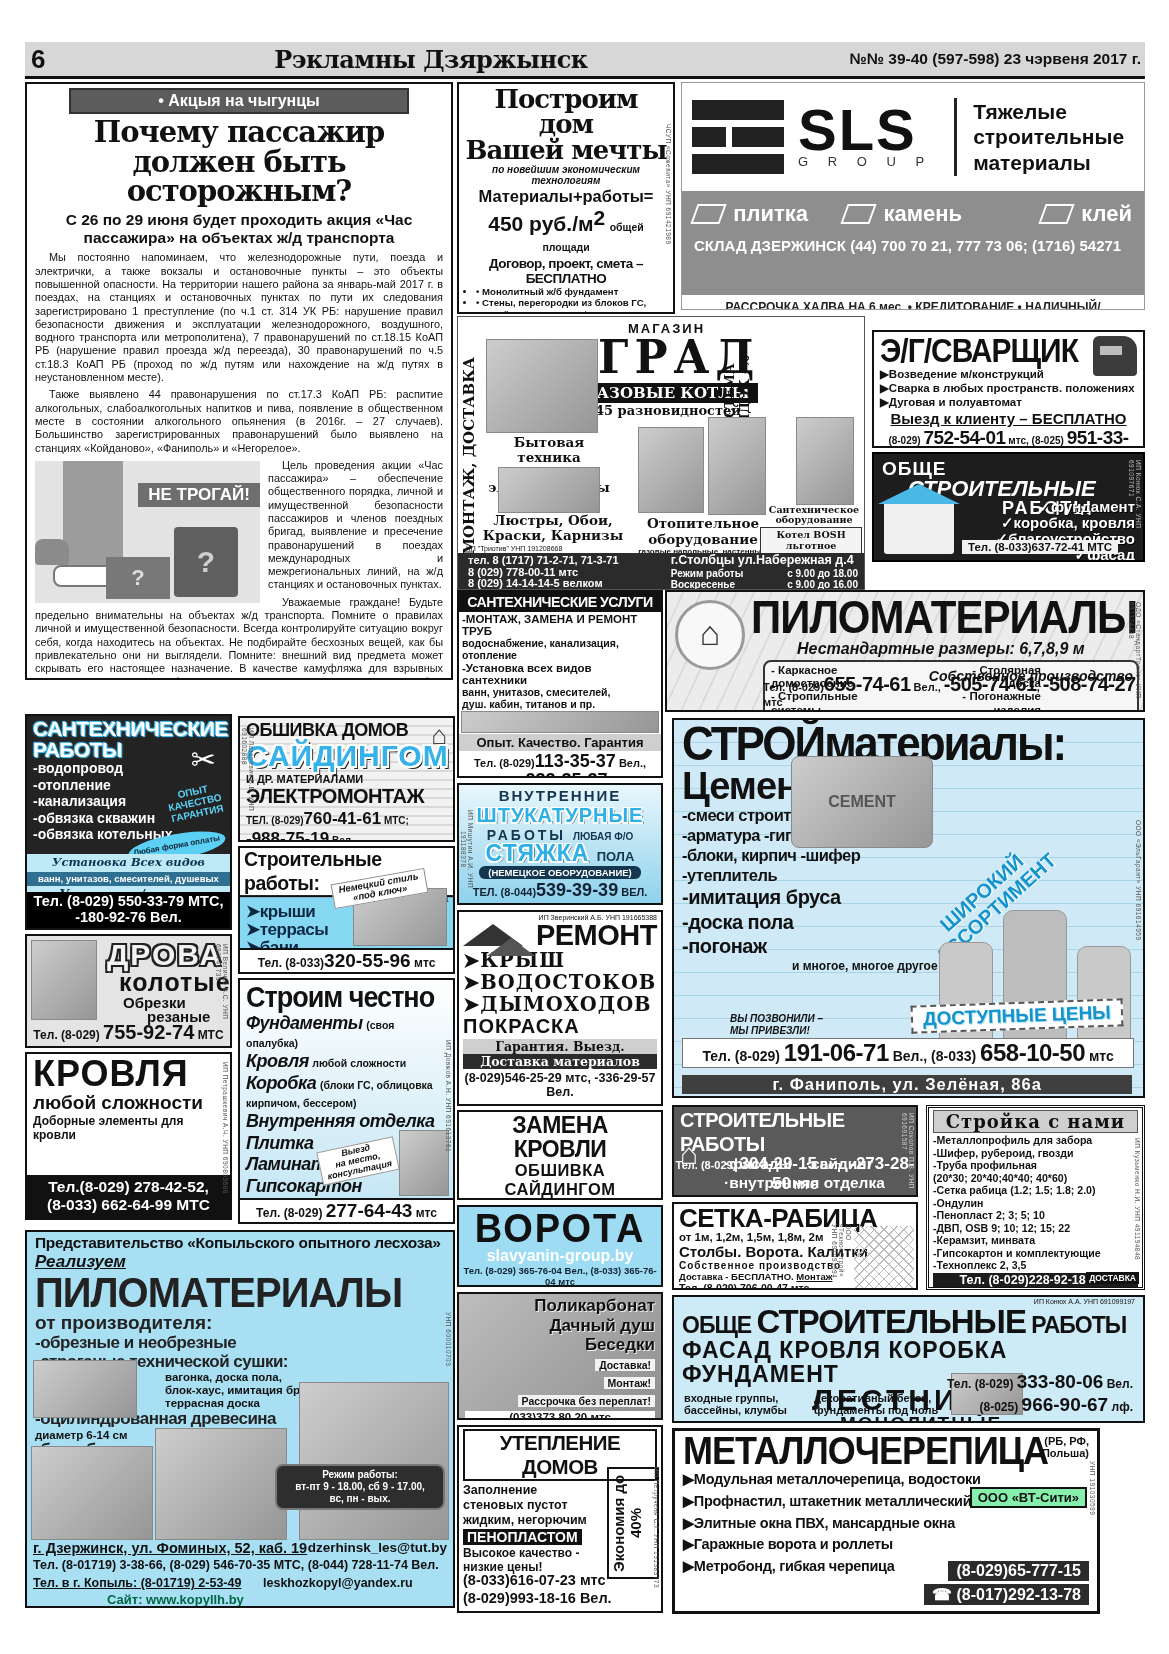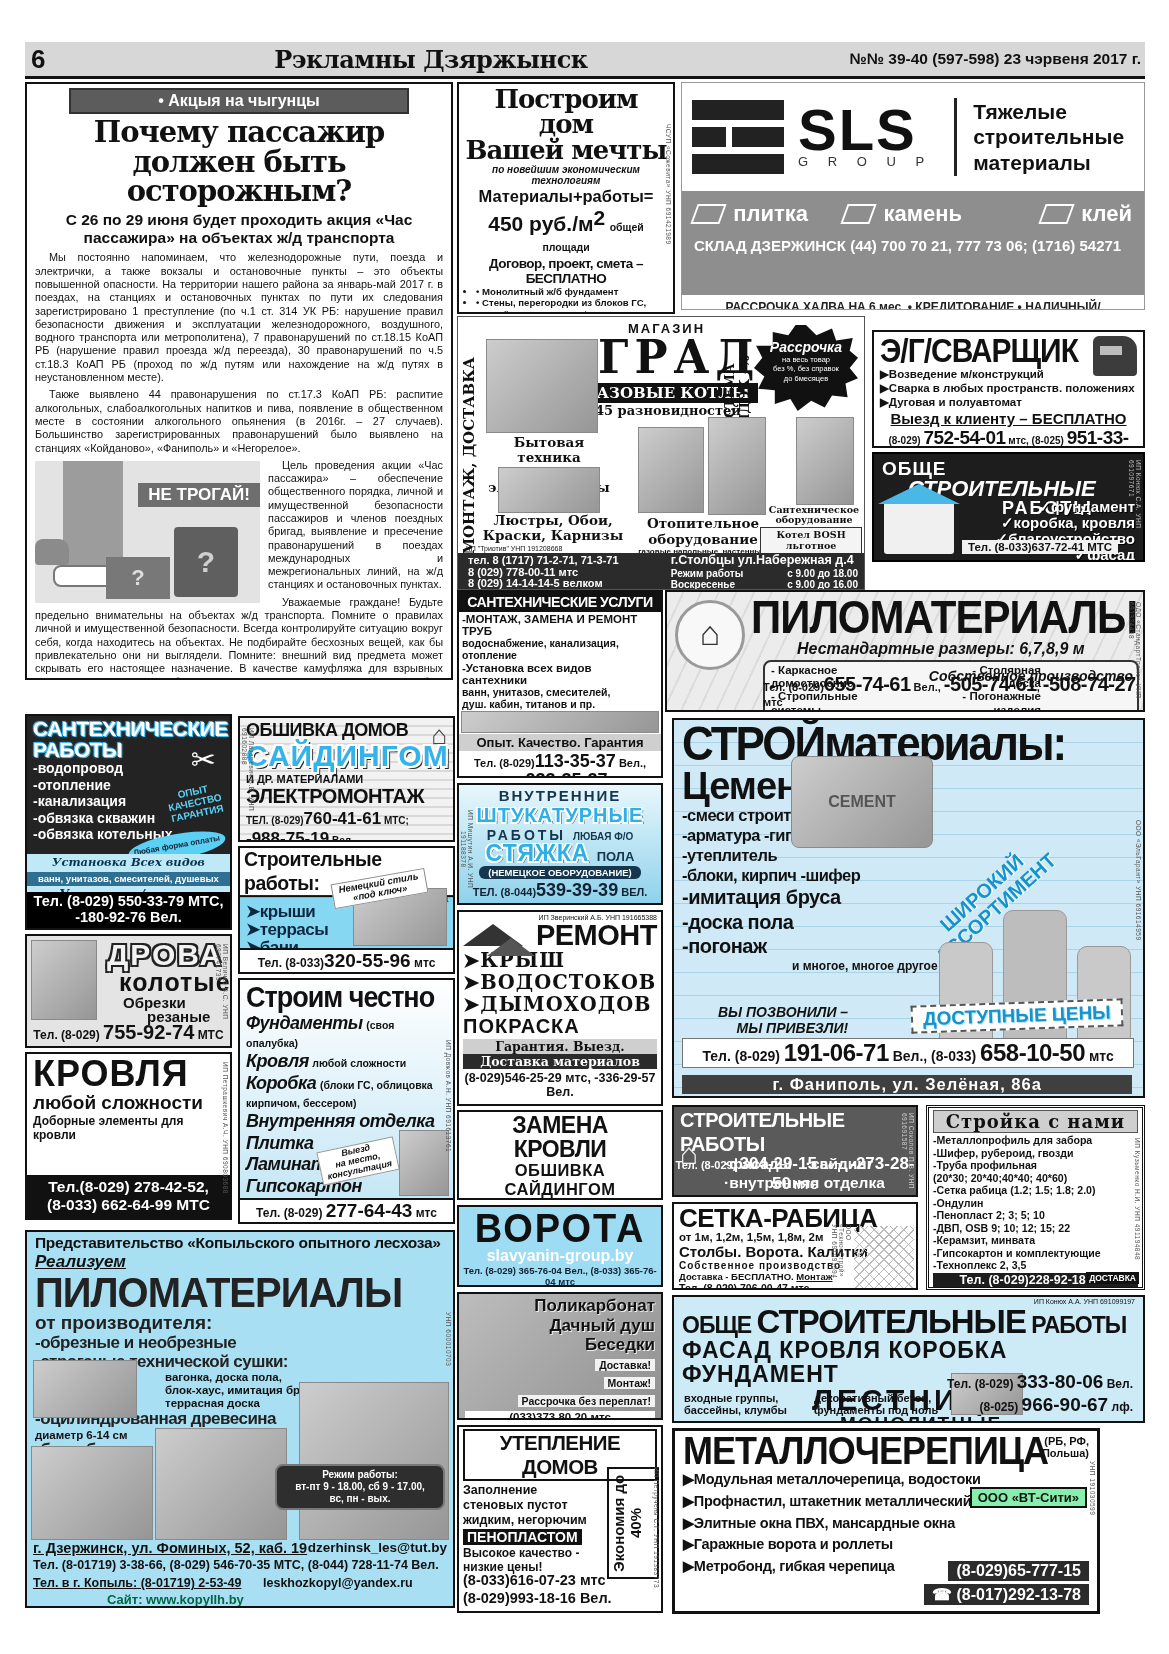--- a/index.html
+++ b/index.html
@@ -247,21 +247,21 @@
   #smt .t{font-size:44px;font-weight:900;letter-spacing:-2px;transform:scaleY(1.08);line-height:1.02;}
   #smt .cem{font-size:38px;font-weight:900;letter-spacing:-1px;line-height:1;}
   #smt .it{font-size:16.5px;font-weight:900;letter-spacing:-.5px;line-height:1.22;}
   #smt .it.bigg{font-size:20px;}
   #smt .more{font-size:12px;font-weight:900;margin-left:110px;}
   #smt .arc{position:absolute;right:64px;top:160px;transform:rotate(-42deg);color:#1593cc;font-size:20px;font-weight:900;text-shadow:1px 1px 0 #fff;width:180px;text-align:center;line-height:1.05;}
   #smt .bags{position:absolute;right:210px;top:36px;width:140px;height:90px;border-radius:8px;color:#555;font-weight:900;text-align:center;line-height:90px;font-size:16px;}
   #smt .wrk{position:absolute;right:10px;top:170px;width:200px;height:150px;}
   #smt .wrk .w{position:absolute;bottom:0;background:#c9c9c9;border:1px solid #999;border-radius:10px 10px 0 0;}
   #smt .prices{position:absolute;right:20px;bottom:66px;background:#fff;border:2px dashed #555;color:#1593cc;font-weight:900;font-size:19px;padding:1px 10px;transform:rotate(-2deg);text-shadow:1px 1px 0 #b7e2f2;}
-  #smt .call{position:absolute;left:44px;bottom:60px;font-weight:900;font-style:italic;font-size:14px;line-height:1.15;text-align:right;}
+  #smt .call{position:absolute;left:56px;bottom:60px;font-weight:900;font-style:italic;font-size:10px;line-height:1.15;}
   #smt .tel{position:absolute;left:8px;bottom:28px;width:96%;background:#fff;border:1px solid #777;text-align:center;font-weight:900;font-size:14px;}
   #smt .tel .big{font-size:24px;letter-spacing:-.5px;}
   #smt .addr{position:absolute;left:8px;bottom:2px;width:96%;background:#3f3f3f;color:#fff;text-align:center;font-weight:900;font-size:16.5px;letter-spacing:1px;}
   
   #fas{background:#5a5a5a;color:#fff;padding:2px 6px;}
   #fas .t{font-size:20px;font-weight:900;letter-spacing:-.5px;transform:scaleY(1.05);}
   #fas .it{font-size:15.5px;font-weight:900;line-height:1.2;}
   #fas .row{display:flex;gap:14px;}
   #fas .hico{position:absolute;left:6px;top:30px;font-size:30px;color:#eee;}
   #fas .phone{position:absolute;left:0;bottom:1px;width:100%;text-align:center;font-weight:900;font-size:11px;}
@@ -382,26 +382,20 @@
     </div>
     <div class="foot">РАССРОЧКА ХАЛВА НА 6 мес. • КРЕДИТОВАНИЕ • НАЛИЧНЫЙ/БЕЗНАЛИЧНЫЙ • ЕРИП</div>
   </div>
 
   <div class="ad" id="grad" style="left:457px;top:316px;width:408px;height:274px;">
     <div class="vmd">МОНТАЖ, ДОСТАВКА</div>
     <div class="mag">МАГАЗИН</div>
     <div class="nm">ГРАД</div>
     <div class="gk">ГАЗОВЫЕ КОТЛЫ</div>
     <div class="gk2">45 разновидностей</div>
-    <div class="star">
-      <div class="s1">Рассрочка</div>
-      <div class="sx">на весь товар</div>
-      <div class="sx">без %, без справок</div>
-      <div class="sx">до 6месяцев</div>
-    </div>
     <div class="disc">СИСТЕМА СКИДОК –%</div>
     <div class="app ph"></div>
     <div class="bt">
       <div>Бытовая техника</div>
       <div>и электротовары</div>
     </div>
     <div class="chand ph"></div>
     <div class="lus">
       <div>Люстры, Обои,</div>
       <div>Краски, Карнизы</div>
@@ -690,22 +684,22 @@
       <div>(8-029)993-18-16 Вел.</div>
     </div>
     <div class="vtext" style="right:1px;top:40px;">ИП Петрученя С.Г.  УНП 191383773</div>
   </div>
 
   <div class="ad" id="smt" style="left:672px;top:718px;width:473px;height:380px;">
     <div class="t">СТРОЙматериалы:</div>
     <div class="cem">Цемент</div>
     <div class="it">-смеси строительные</div>
     <div class="it">-арматура    -гипсокартон</div>
+    <div class="it">-блоки, кирпич    -шифер</div>
     <div class="it">-утеплитель</div>
-    <div class="it">-блоки, кирпич    -шифер</div>
     <div class="it bigg">-имитация бруса</div>
     <div class="it bigg">-доска пола</div>
     <div class="it bigg">-погонаж</div>
     <div class="more">и многое, многое другое</div>
     <div class="bags ph">CEMENT</div>
     <div class="arc">ШИРОКИЙ АССОРТИМЕНТ</div>
     <div class="wrk">
       <div class="w" style="left:6px;width:52px;height:96px;"></div>
       <div class="w" style="left:70px;width:62px;height:128px;background:#bdbdbd;"></div>
       <div class="w" style="left:144px;width:52px;height:92px;"></div>

